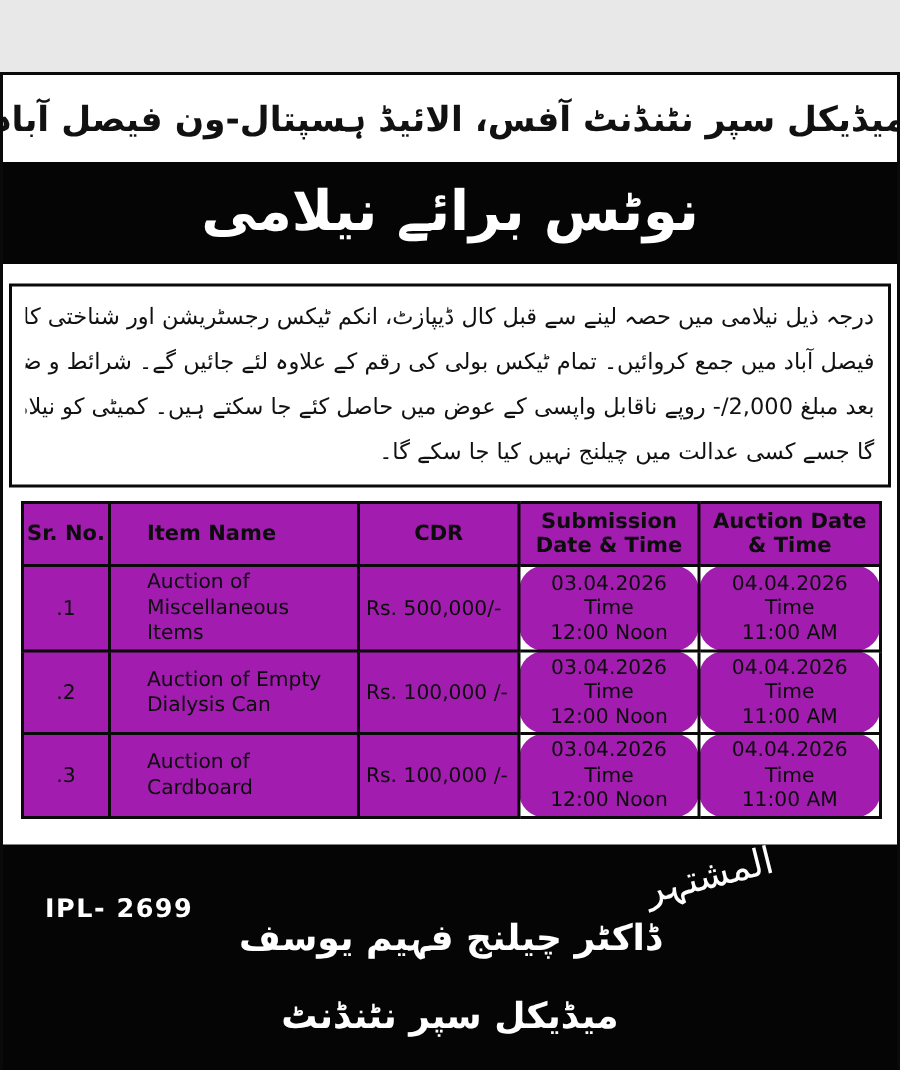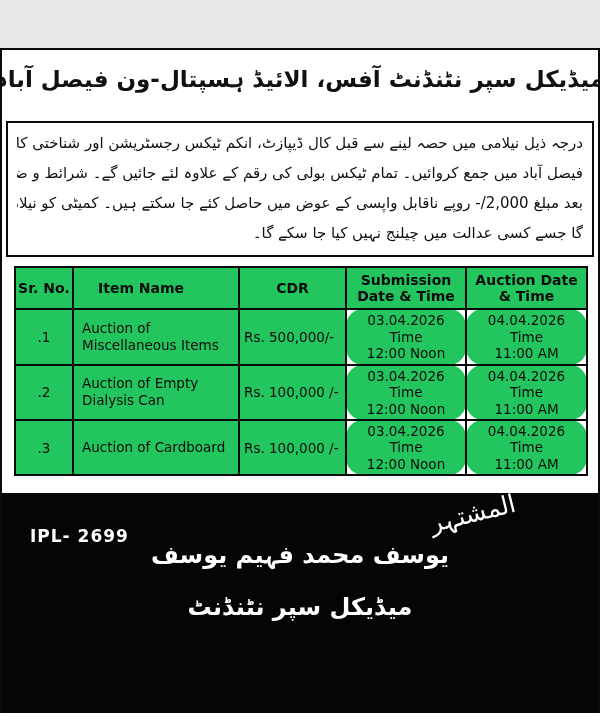--- a/index.html
+++ b/index.html
@@ -62,33 +62,33 @@
   .auction-table{
     margin:9px 0 0 12px;
     border-collapse:collapse;
     width:572px;
     table-layout:fixed;
   }
   .auction-table th,.auction-table td{
     border:2px solid #0a0a0a;
     font-size:13.5px;
     padding:2px 4px;
-    background:#22c55e;
+    background:#a21caf;
     color:#0c0c0c;
   }
   .auction-table th{font-weight:bold;font-size:14px;text-align:center;line-height:1.15;padding:4px 2px;}
   th.col-item{text-align:left;padding-left:24px;}
   col.c-sr{width:58px;}
   col.c-item{width:166px;}
   col.c-cdr{width:107px;}
   col.c-sub{width:120px;}
   col.c-auc{width:121px;}
   .auction-table td{height:49px;}
   td.cell-sr{text-align:center;}
-  td.cell-item{text-align:left;padding-left:8px;line-height:1.25;}
+  td.cell-item{text-align:left;padding-left:24px;line-height:1.25;}
   td.cell-cdr{text-align:left;}
   td.cell-date{text-align:center;line-height:1.22;padding:2px 0;border-radius:17px;}
   .dt-line{display:block;}
   
   .footer{
     margin-top:17px;
     flex:1 1 auto;
     background:#050505;
     color:#ffffff;
     position:relative;
@@ -125,20 +125,23 @@
 </style>
 </head>
 <body>
 
 <div class="page">
 
   <div class="masthead">
     <div class="title">میڈیکل سپر نٹنڈنٹ آفس، الائیڈ ہسپتال-ون فیصل آباد</div>
   </div>
 
+  <div class="banner">
+    <div class="title">نوٹس برائے نیلامی</div>
+  </div>
 
   <div class="gap1"></div>
 
   <div class="notice-box">
     <div class="notice-line">درجہ ذیل نیلامی میں حصہ لینے سے قبل کال ڈیپازٹ، انکم ٹیکس رجسٹریشن اور شناختی کارڈ کی کاپی بنام میڈیکل سپرنٹنڈنٹ الائیڈ ہسپتال</div>
     <div class="notice-line">فیصل آباد میں جمع کروائیں۔ تمام ٹیکس بولی کی رقم کے علاوہ لئے جائیں گے۔ شرائط و ضوابط اور تفصیل برائے ٹینڈر اشاعت کے فوری</div>
     <div class="notice-line">بعد مبلغ 2,000/- روپے ناقابل واپسی کے عوض میں حاصل کئے جا سکتے ہیں۔ کمیٹی کو نیلامی منظور / منسوخ کرنے کا اختیار حاصل ہو</div>
     <div class="notice-line last">گا جسے کسی عدالت میں چیلنج نہیں کیا جا سکے گا۔</div>
   </div>
 
@@ -205,18 +208,18 @@
           <span class="dt-line">11:00 AM</span>
         </td>
       </tr>
     </tbody>
   </table>
 
   <div class="footer">
     <div class="advertiser">المشتہر</div>
     <div class="ipl-ref">IPL- 2699</div>
     <div class="sign-block">
-      <div class="sign-line">یوسف محمد فہیم یوسف</div>
+      <div class="sign-line">ڈاکٹر چیلنج فہیم یوسف</div>
       <div class="sign-line">میڈیکل سپر نٹنڈنٹ</div>
     </div>
   </div>
 
 </div>
 
 </body></html>

